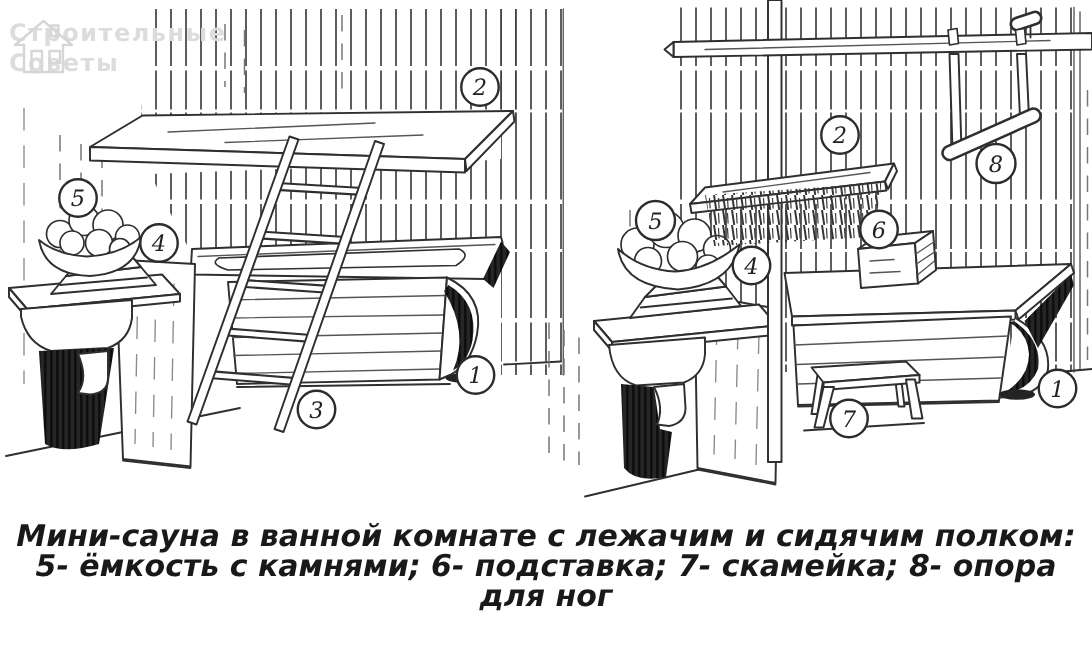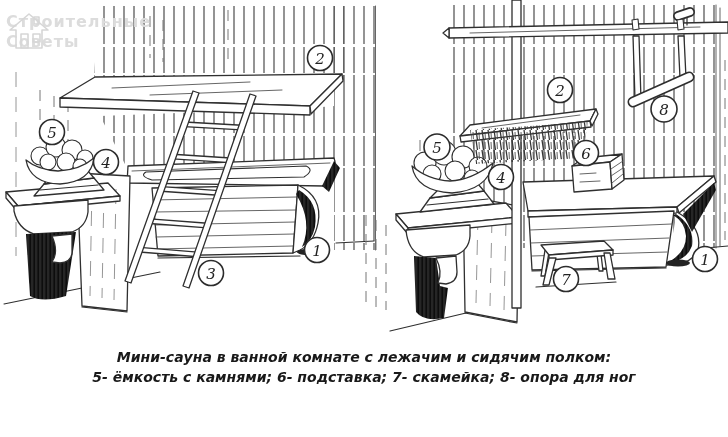--- a/index.html
+++ b/index.html
@@ -19,21 +19,21 @@
   .mk circle{fill:#fff;stroke:#2c2c2c;stroke-width:1.6}
   .mk text{font:italic 15px "DejaVu Serif",serif;fill:#222;text-anchor:middle}
   
   .watermark{position:absolute;left:6px;top:6px;display:flex;align-items:flex-start;gap:6px;
              pointer-events:none;}
   .wm-text{margin-top:6px;font-weight:700;font-size:16px;line-height:20px;letter-spacing:1px;
            color:#dcdcdc;font-family:"DejaVu Sans",sans-serif;}
   
   .caption{position:absolute;left:0;right:0;top:347px;text-align:center;
            font-family:"DejaVu Sans",sans-serif;font-style:italic;font-weight:700;
-           font-size:14px;line-height:20px;color:#191919;}
+           font-size:20px;line-height:20px;color:#191919;}
 </style>
 </head>
 <body>
 
 <div id="root">
 
   <svg width="728" height="340" viewBox="0 0 728 340">
     <defs>
       <pattern id="pl" width="10" height="340" patternUnits="userSpaceOnUse">
         <line x1="4" y1="0" x2="4" y2="340" stroke="#3c3c3c" stroke-width="1.1" stroke-dasharray="44 3 26 2 58 3 30 2"></line>

